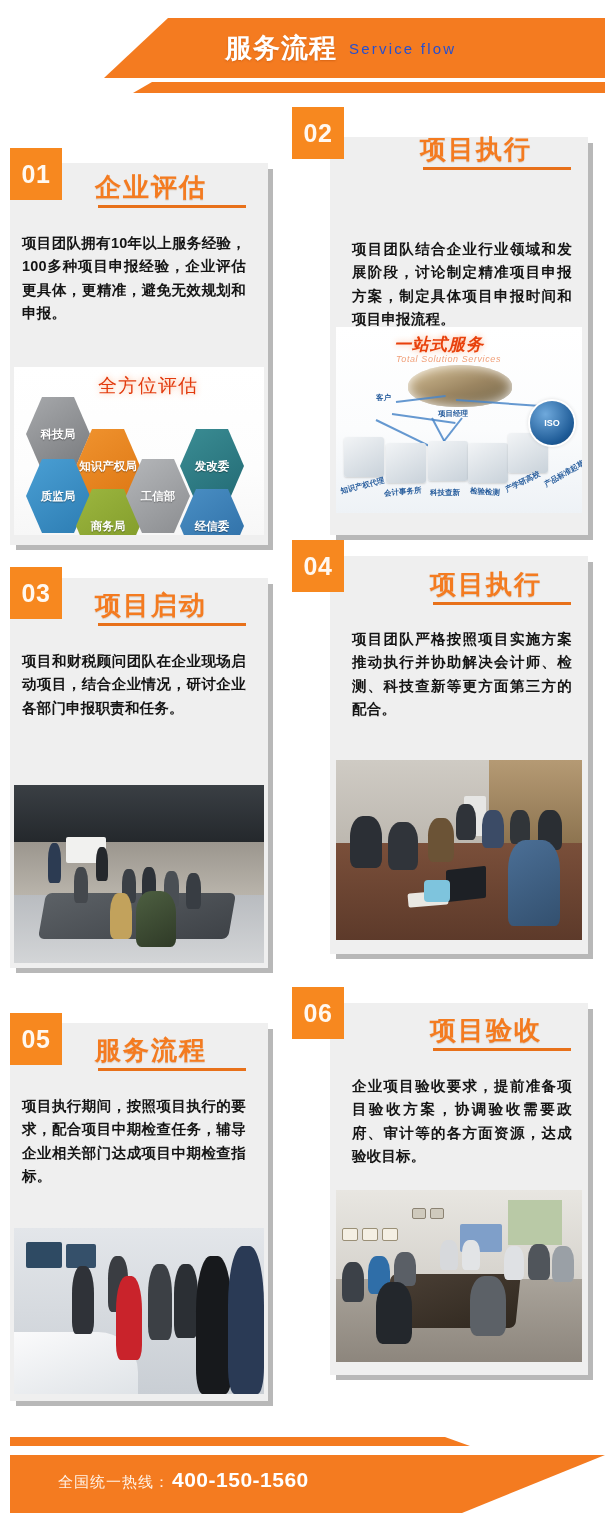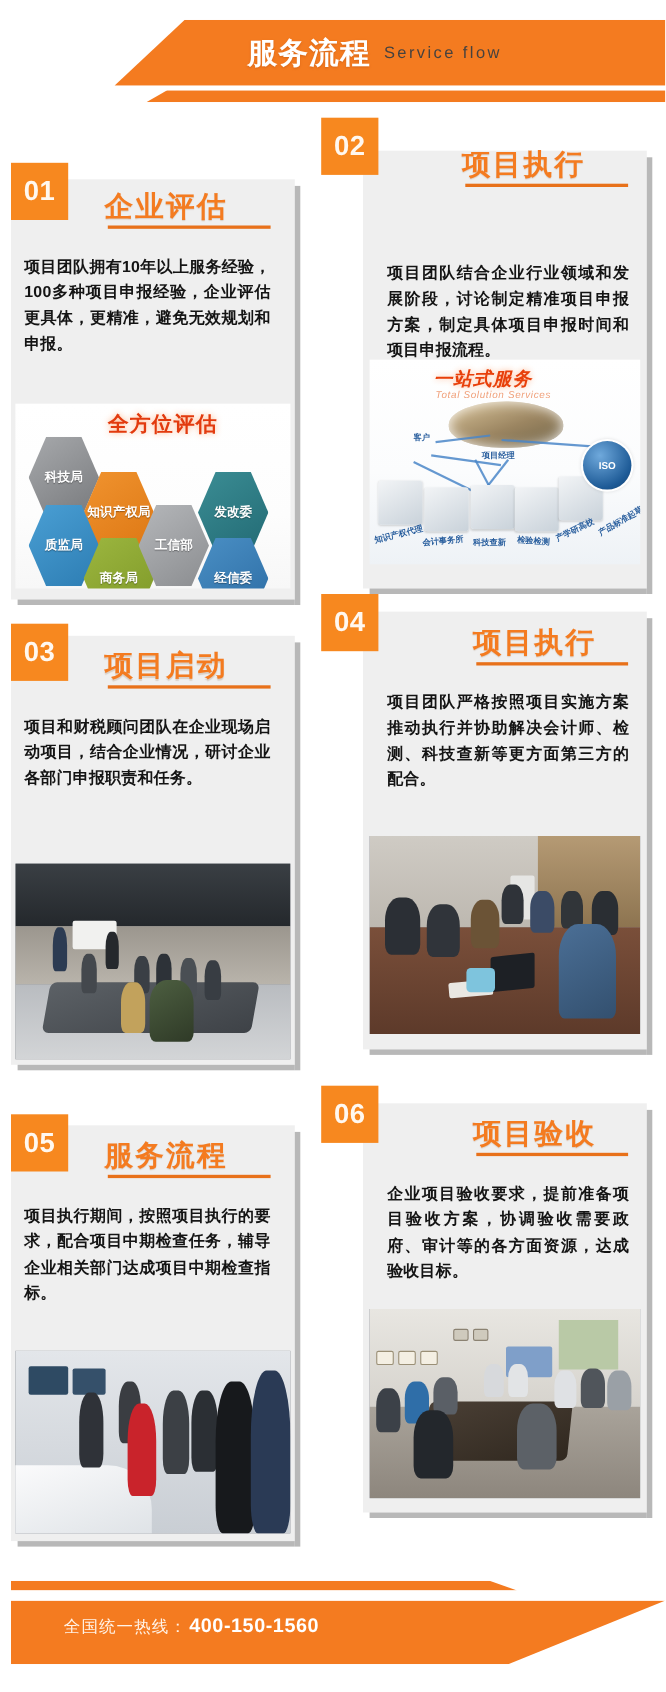--- a/index.html
+++ b/index.html
@@ -23,21 +23,21 @@
   }
   .hdr-title {
     position:absolute; left:225px; top:26px; height:44px;
     display:flex; align-items:center; gap:12px;
   }
   .hdr-title .cn {
     color:#ffffff; font-size:27px; font-weight:bold; letter-spacing:1px;
     text-shadow:0 1px 2px rgba(160,60,0,.35);
   }
   .hdr-title .en {
-    color:#404040; font-size:15px; letter-spacing:2.2px; opacity:.96;
+    color:#1d4ed8; font-size:15px; letter-spacing:2.2px; opacity:.96;
   }
 
   
   .card { position:absolute; background:#EFEFEF; }
   .card::after {
     content:""; position:absolute; right:-5px; top:6px; width:5px; bottom:-5px;
     background:#B8B8B8;
   }
   .card::before {
     content:""; position:absolute; left:6px; right:0; bottom:-5px; height:5px;
@@ -69,21 +69,21 @@
   #rule1  { left:98px; top:205px; width:148px; }
   #body1  { left:22px; top:232px; width:224px; }
 
   
   .hexfig {
     position:absolute; left:14px; top:367px; width:250px; height:168px;
     background:linear-gradient(180deg,#ffffff 0%,#fdfdfd 60%,#f7f7f7 100%);
     overflow:hidden;
   }
   .hexfig .hx-title {
-    position:absolute; left:84px; top:6px; font-size:19px; font-weight:bold;
+    position:absolute; left:84px; top:6px; font-size:19px; font-weight:normal;
     color:#E23A0E; letter-spacing:1px;
     text-shadow:0 0 6px rgba(255,170,120,.9), 0 1px 0 #fff;
   }
   .hex {
     position:absolute; width:64px; height:74px;
     clip-path: polygon(25% 0%, 75% 0%, 100% 50%, 75% 100%, 25% 100%, 0% 50%);
     display:flex; align-items:center; justify-content:center;
     color:#ffffff; font-size:11.5px; font-weight:bold; line-height:1.12;
     text-align:center; text-shadow:0 1px 1px rgba(0,0,0,.35);
   }
@@ -194,21 +194,21 @@
   .foot-bar {
     position:absolute; left:10px; top:1455px; width:595px; height:58px;
     background:#F47B20;
     clip-path: polygon(0 0, 448px 0, 595px 0, 452px 58px, 0 58px);
   }
   .foot-text {
     position:absolute; left:58px; top:1468px; height:32px;
     display:flex; align-items:baseline; gap:2px; z-index:4;
   }
   .foot-text .lbl { color:#FFF3E8; font-size:15px; letter-spacing:1px; }
-  .foot-text .tel { color:#ffffff; font-size:18px; font-weight:bold; letter-spacing:.5px; }
+  .foot-text .tel { color:#ffffff; font-size:21px; font-weight:bold; letter-spacing:.5px; }
 </style>
 </head>
 <body>
 
 <div class="header-wrap">
   <div class="hdr-main"></div>
   <div class="hdr-stripe"></div>
   <div class="hdr-title">
     <span class="cn">服务流程</span>
     <span class="en">Service flow</span>

